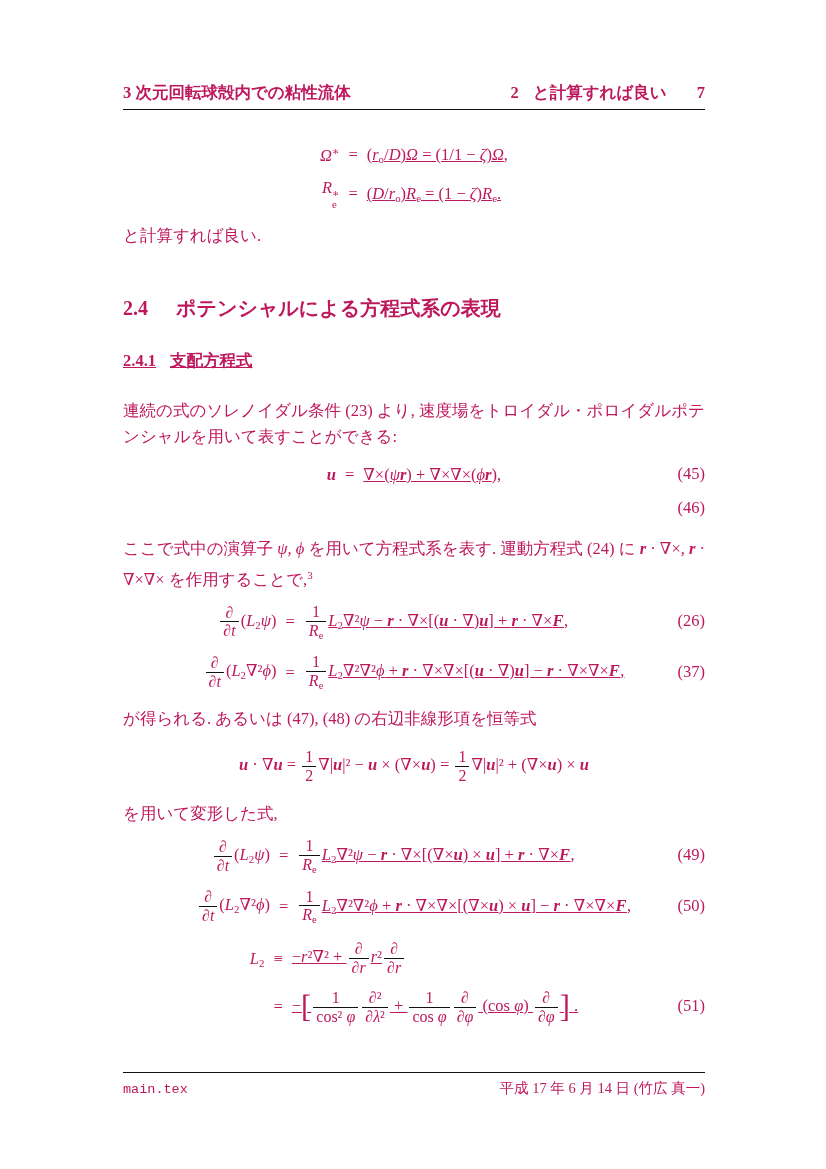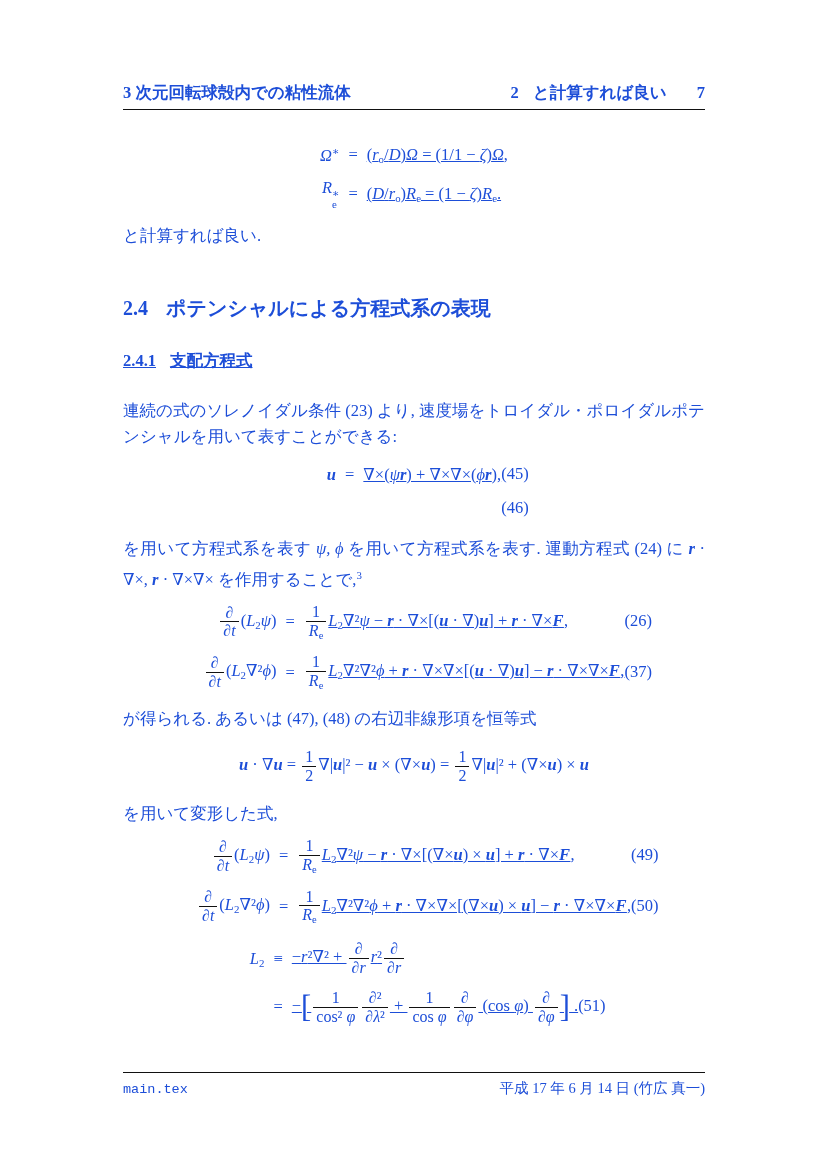--- a/index.html
+++ b/index.html
@@ -1,55 +1,55 @@
 <!DOCTYPE html>
 <html><head>
 <meta charset="utf-8">
 <style>
   html,body{margin:0;padding:0;background:#ffffff;}
   .page{
     position:relative;
     width:826px;height:1169px;
     background:#ffffff;
-    color:#1d4ed8;
+    color:#be185d;
     font-family:"Liberation Serif","DejaVu Serif",serif;
     font-size:16.5px;
     overflow:hidden;
   }
   .content{position:absolute;left:123px;top:0;width:582px;}
   
   .header{
     margin-top:82px;
     display:flex;justify-content:space-between;align-items:baseline;
     font-weight:bold;
     border-bottom:1px solid #111;
     padding-bottom:5px;
   }
   .header-right{display:flex;align-items:baseline;}
   .header-sec-num{margin-right:14px;}
   .header-page{margin-left:30px;}
   
   .para{margin:0;line-height:26px;text-align:justify;}
   
-  .h-sec{margin:0;font-size:20px;font-weight:bold;display:flex;align-items:baseline;}
+  .h-sec{margin:0;font-size:20px;font-weight:bold;display:flex;align-items:baseline;gap:10px;}
   .h-sec .sec-num{margin-right:18px;}
   .h-subsec{margin:0;font-size:16.5px;font-weight:bold;display:flex;align-items:baseline;text-decoration:underline;}
   .h-subsec .sec-num{margin-right:14px;}
   
   .eqblock{
     display:grid;
     grid-template-columns:1fr max-content max-content max-content 1fr;
     row-gap:12px;
     align-items:center;
     width:100%;
   }
   .eq-lhs{text-align:right;white-space:nowrap;}
   .eq-rel{padding:0 9px;text-align:center;}
   .eq-rhs{text-align:left;white-space:nowrap;text-decoration:underline;}
-  .eq-num{min-height:22px;}
+  .eq-num{text-align:right;min-height:22px;}
   .eq-center{text-align:center;white-space:nowrap;}
   
   .rm{font-style:normal;}
   .it{font-style:italic;}
   .bi{font-style:italic;font-weight:bold;}
   .cal{font-style:italic;font-weight:bold;letter-spacing:.5px;}
   .sub{font-size:.66em;vertical-align:-.28em;}
   .sup{font-size:.66em;vertical-align:.55em;}
   .big{font-size:1.85em;font-weight:300;vertical-align:middle;line-height:.9;}
   .supsub{
@@ -138,21 +138,21 @@
         <div class="eq-rel">=</div>
         <div class="eq-rhs"><span class="rm">∇×(</span><span class="it">ψ</span><span class="bi">r</span><span class="rm">) + ∇×∇×(</span><span class="it">ϕ</span><span class="bi">r</span><span class="rm">),</span></div>
         <div class="eq-num">(45)</div>
         <div class="eq-spacer"></div>
         <div class="eq-lhs"></div>
         <div class="eq-rel"></div>
         <div class="eq-rhs"></div>
         <div class="eq-num">(46)</div>
       </div>
 
-    <p class="para sp-p2"><span class="rm">を用いて方程式系を表す </span><span class="it">ψ, ϕ</span><span class="rm"> を用いて方程式系を表す. 運動方程式 (24) に </span><span class="bi">r</span><span class="rm"> · ∇×, </span><span class="bi">r</span><span class="rm"> · ∇×∇× を作用することで,</span><span class="sup">3</span></p>
+    <p class="para sp-p2"><span class="rm">ここで式中の演算子 </span><span class="it">ψ, ϕ</span><span class="rm"> を用いて方程式系を表す. 運動方程式 (24) に </span><span class="bi">r</span><span class="rm"> · ∇×, </span><span class="bi">r</span><span class="rm"> · ∇×∇× を作用することで,</span><span class="sup">3</span></p>
 
     <div class="eqblock sp-eq3">
         <div class="eq-spacer"></div>
         <div class="eq-lhs"><span class="frac"><span class="fnum"><span class="rm">∂</span></span><span class="fden"><span class="rm">∂</span><span class="it">t</span></span></span><span class="rm">(</span><span class="it">L</span><span class="sub">2</span><span class="it">ψ</span><span class="rm">)</span></div>
         <div class="eq-rel">=</div>
         <div class="eq-rhs"><span class="frac"><span class="fnum"><span class="rm">1</span></span><span class="fden"><span class="it">R</span><span class="sub">e</span></span></span><span class="it">L</span><span class="sub">2</span><span class="rm">∇²</span><span class="it">ψ</span><span class="rm"> − </span><span class="bi">r</span><span class="rm"> · ∇×[(</span><span class="bi">u</span><span class="rm"> · ∇)</span><span class="bi">u</span><span class="rm">] + </span><span class="bi">r</span><span class="rm"> · ∇×</span><span class="cal">F</span><span class="rm">,</span></div>
         <div class="eq-num">(26)</div>
         <div class="eq-spacer"></div>
         <div class="eq-lhs"><span class="frac"><span class="fnum"><span class="rm">∂</span></span><span class="fden"><span class="rm">∂</span><span class="it">t</span></span></span><span class="rm">(</span><span class="it">L</span><span class="sub">2</span><span class="rm">∇²</span><span class="it">ϕ</span><span class="rm">)</span></div>
         <div class="eq-rel">=</div>

